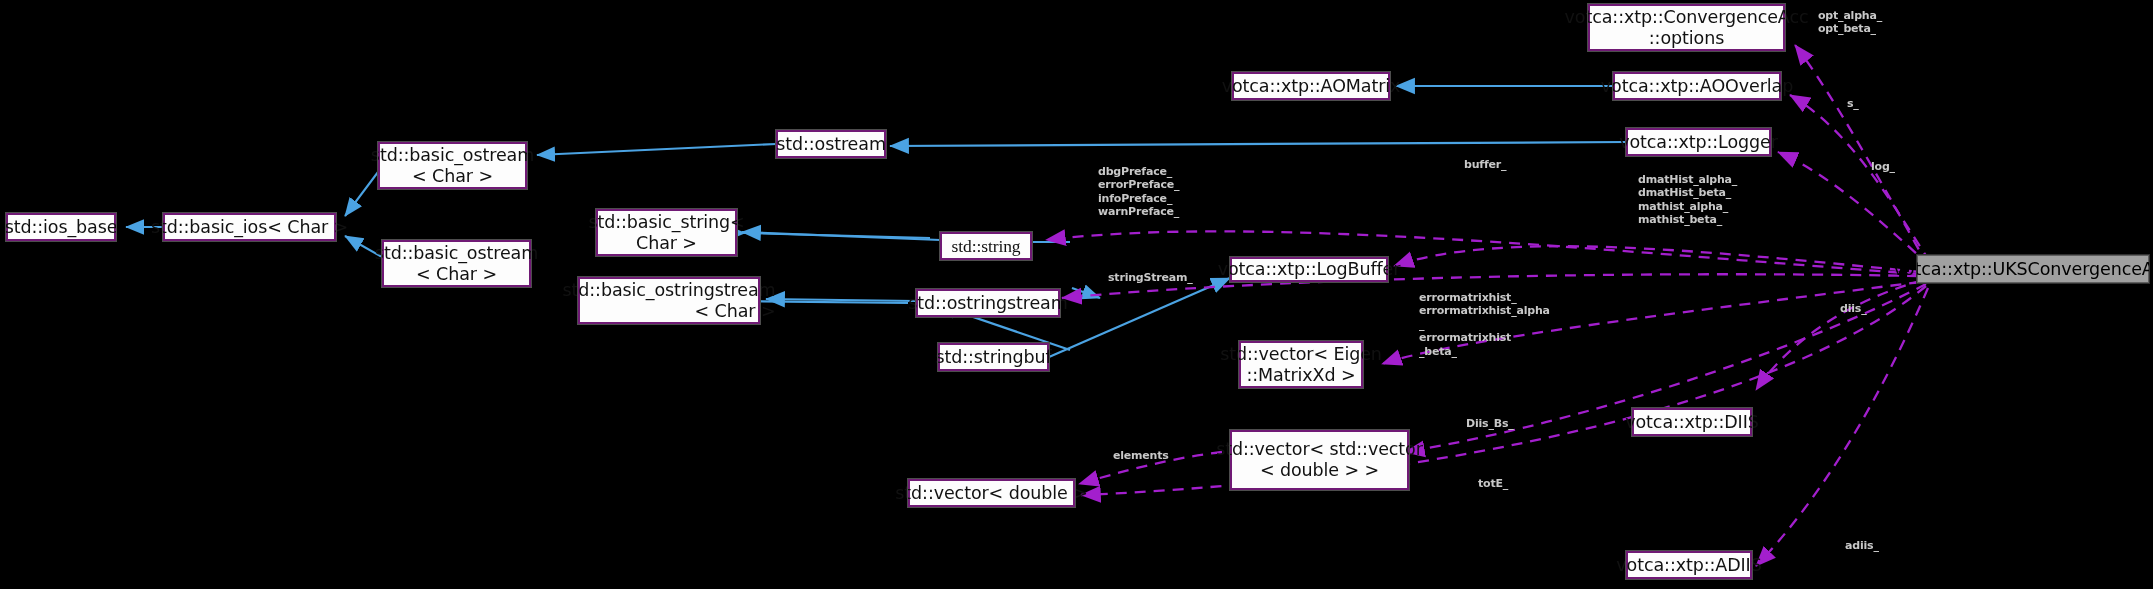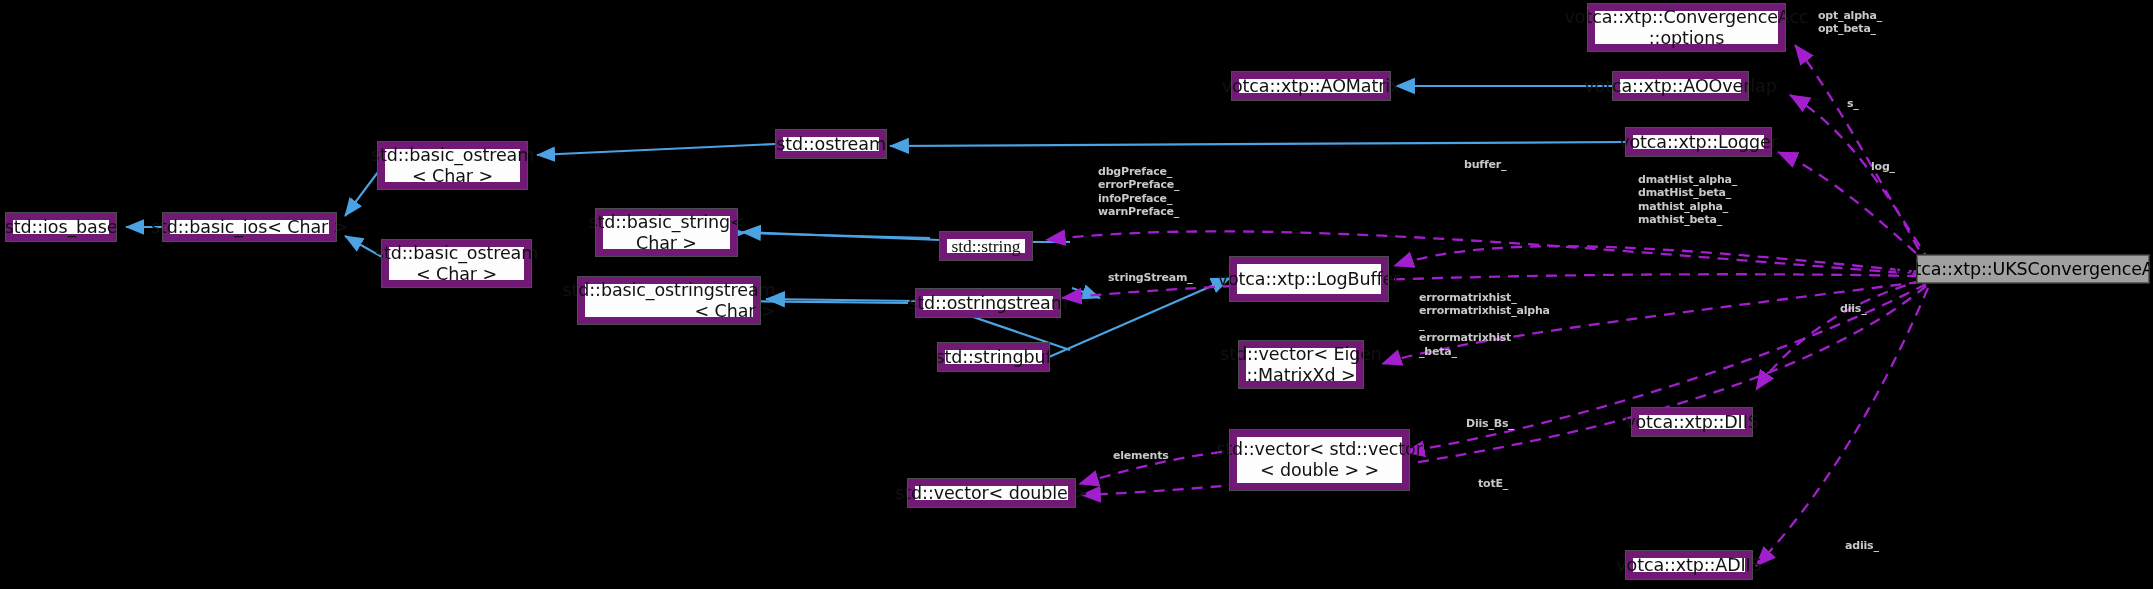--- a/index.html
+++ b/index.html
@@ -19,21 +19,21 @@
   svg#edges {
     position: absolute;
     left: 0; top: 0;
     width: 2153px; height: 589px;
     pointer-events: none;
   }
   .node {
     position: absolute;
     box-sizing: border-box;
     background: #fdfdfd;
-    border: 7px solid #701a75;
+    border: 2px solid #701a75;
     outline: 1px solid #4d4d4d;
     color: #111111;
     font-size: 17.5px;
     line-height: 1.18;
     text-align: center;
     display: flex;
     align-items: center;
     justify-content: center;
     white-space: pre;
     letter-spacing: -0.1px;
@@ -124,27 +124,27 @@
 &lt; Char &gt;</div>
       <div class="node" style="left: 596px; top: 209px; width: 141px; height: 47px;">std::basic_string&lt;
 Char &gt;</div>
       <div class="node" style="left: 578px; top: 277px; width: 182px; height: 47px; text-align: right;">std::basic_ostringstream
 &lt; Char &gt;</div>
       <div class="node" style="left: 776px; top: 130px; width: 110px; height: 28px;">std::ostream</div>
       <div class="node" style="left: 940px; top: 232px; width: 92px; height: 28px; font-family: Liberation Serif, serif;">std::string</div>
       <div class="node" style="left: 916px; top: 289px; width: 144px; height: 28px;">std::ostringstream</div>
       <div class="node" style="left: 938px; top: 343px; width: 111px; height: 28px;">std::stringbuf</div>
       <div class="node" style="left: 1232px; top: 72px; width: 158px; height: 28px;">votca::xtp::AOMatrix</div>
-      <div class="node" style="left: 1230px; top: 257px; width: 158px; height: 44px;">votca::xtp::LogBuffer</div>
+      <div class="node" style="left: 1230px; top: 257px; width: 158px; height: 25px;">votca::xtp::LogBuffer</div>
       <div class="node" style="left: 1239px; top: 341px; width: 124px; height: 47px;">std::vector&lt; Eigen
 ::MatrixXd &gt;</div>
       <div class="node" style="left: 1230px; top: 430px; width: 179px; height: 60px;">std::vector&lt; std::vector
 &lt; double &gt; &gt;</div>
       <div class="node" style="left: 908px; top: 479px; width: 167px; height: 28px;">std::vector&lt; double &gt;</div>
-      <div class="node" style="left: 1613px; top: 72px; width: 135px; height: 28px;">votca::xtp::AOOverlap</div>
+      <div class="node" style="left: 1613px; top: 72px; width: 168px; height: 28px;">votca::xtp::AOOverlap</div>
       <div class="node" style="left: 1626px; top: 128px; width: 145px; height: 28px;">votca::xtp::Logger</div>
       <div class="node" style="left: 1588px; top: 4px; width: 197px; height: 47px;">votca::xtp::ConvergenceAcc
 ::options</div>
       <div class="node" style="left: 1632px; top: 408px; width: 120px; height: 28px;">votca::xtp::DIIS</div>
       <div class="node" style="left: 1626px; top: 551px; width: 126px; height: 28px;">votca::xtp::ADIIS</div>
       <div class="node highlight" style="left: 1917px; top: 255px; width: 232px; height: 28px;">votca::xtp::UKSConvergenceAcc</div>
     </div>
   <div id="label-layer">
       <div class="edge-label multi" style="left: 1818px; top: 9px;">opt_alpha_
 opt_beta_</div>

